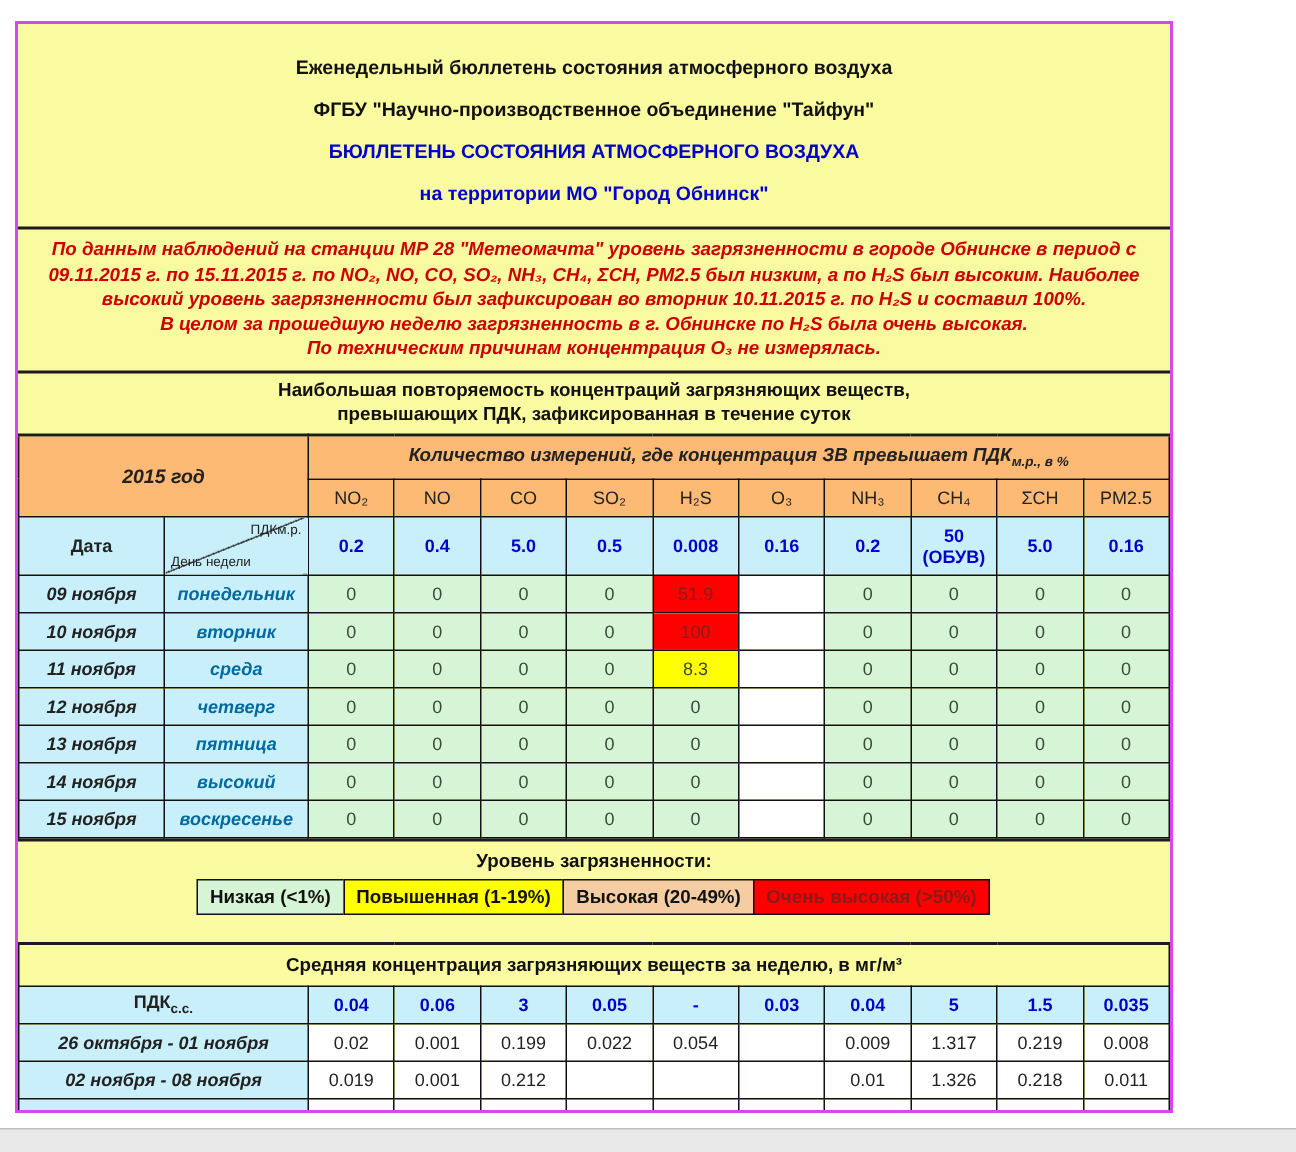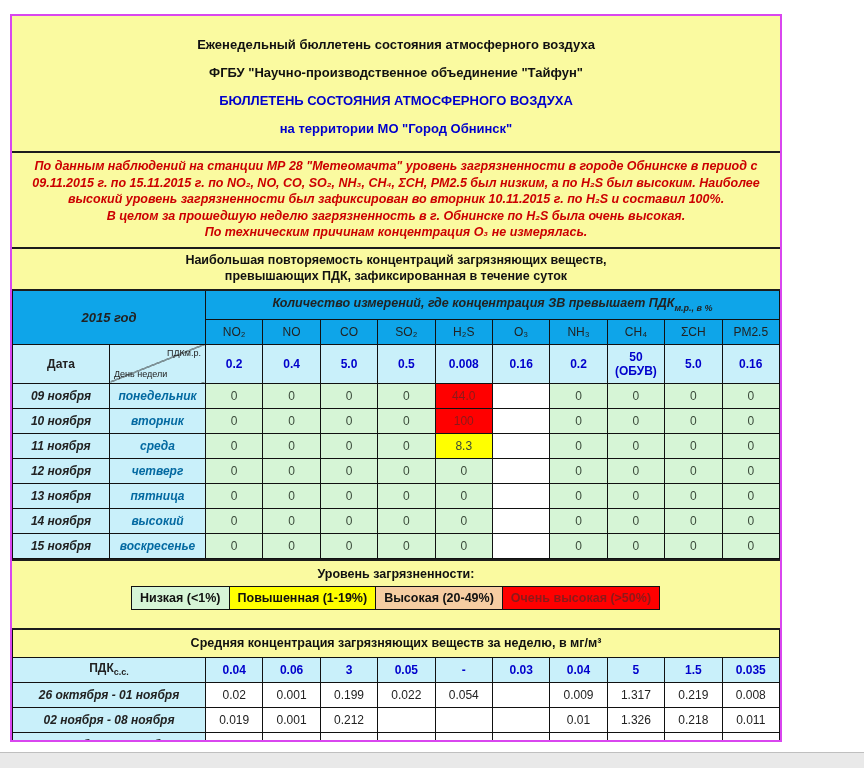--- a/index.html
+++ b/index.html
@@ -16,21 +16,21 @@
   .summary{color:#cc0000;font-weight:bold;font-style:italic;font-size:12.5px;
     text-align:center;line-height:16.5px;padding:5px 10px 6px 10px;}
   .summary p{margin:0;}
   
   .sect-title{text-align:center;font-weight:bold;font-size:12.5px;color:#111;
     line-height:16.5px;padding:3px 0 4px 0;}
   
   table{border-collapse:collapse;table-layout:fixed;width:100%;}
   td{border:1px solid #111;text-align:center;vertical-align:middle;font-size:12px;
     overflow:hidden;padding:1px 2px;}
-  .t-gray{background:#0ea5e9;}
+  .t-gray{background:#fdba74;}
   .t-blue{background:#c9f0fa;}
   .c-green{background:#d6f5d6;color:#3a4a3a;}
   .c-white{background:#ffffff;}
   .c-red{background:#ff0000;color:#8b1a1a;}
   .c-yellow{background:#ffff00;color:#3a4a3a;}
   .year-cell{font-weight:bold;font-style:italic;font-size:13px;color:#222;}
   .meas-hdr{font-weight:bold;font-style:italic;font-size:12.5px;color:#222;height:26px;}
   .poll-row td{height:22px;color:#222;font-size:12px;}
   .pdk-row td{height:36px;}
   .pdk-val{color:#0000cc;font-weight:bold;line-height:14px;}
@@ -131,21 +131,21 @@
       <td class="t-blue pdk-val">5.0</td>
       <td class="t-blue pdk-val">0.16</td>
     </tr>
     <tr class="data-row">
       <td class="t-blue date-cell">09 ноября</td>
       <td class="t-blue day-cell">понедельник</td>
       <td class="c-green">0</td>
       <td class="c-green">0</td>
       <td class="c-green">0</td>
       <td class="c-green">0</td>
-      <td class="c-red">44.0</td>
+      <td class="c-red">51.9</td>
       <td class="c-white"></td>
       <td class="c-green">0</td>
       <td class="c-green">0</td>
       <td class="c-green">0</td>
       <td class="c-green">0</td>
     </tr>
     <tr class="data-row">
       <td class="t-blue date-cell">10 ноября</td>
       <td class="t-blue day-cell">вторник</td>
       <td class="c-green">0</td>

